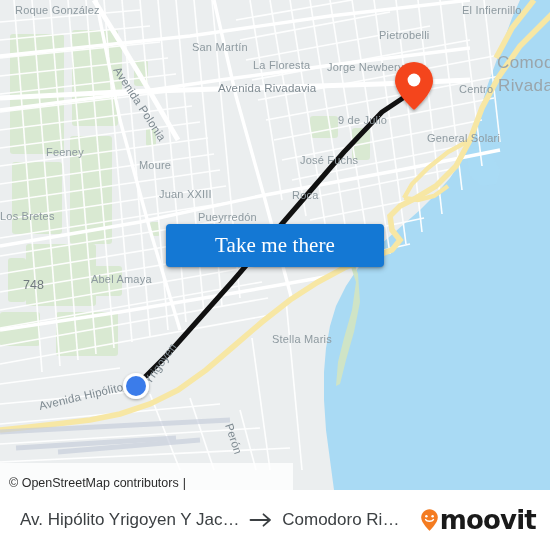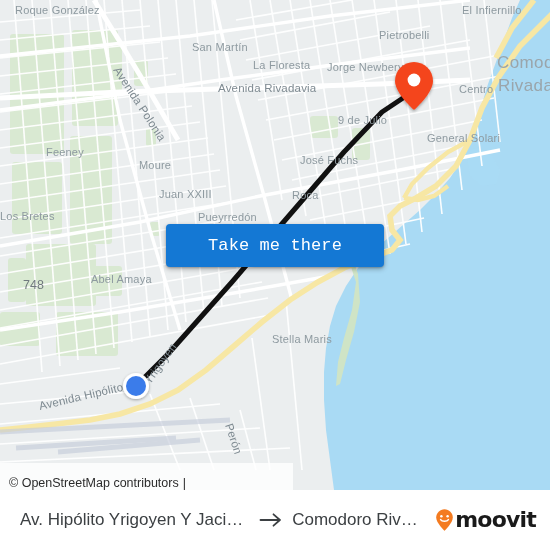--- a/index.html
+++ b/index.html
@@ -59,22 +59,22 @@
   #take-me-there {
     position: absolute;
     left: 166px;
     top: 224px;
     width: 218px;
     height: 43px;
     border: 0;
     border-radius: 4px;
     background: #1478d4;
     color: #ffffff;
-    font-family: Liberation Mono, monospace;
-    font-size: 17px;
+    font-family: Liberation Serif, serif;
+    font-size: 21px;
     letter-spacing: 0.1px;
     cursor: pointer;
     box-shadow: 0 2px 5px rgba(0,0,0,0.30), 0 1px 2px rgba(0,0,0,0.18);
     display: flex;
     align-items: center;
     justify-content: center;
     padding: 0;
   }
 
   
@@ -134,21 +134,21 @@
     display: block;
   }
   #moovit-logo {
     display: flex;
     align-items: center;
     flex: 0 0 auto;
     margin-left: 12px;
   }
   #moovit-wordmark {
     font-family: "DejaVu Sans", sans-serif;
-    font-size: 22px;
+    font-size: 26px;
     font-weight: bold;
     color: #1a1a1a;
     letter-spacing: -0.8px;
     line-height: 1;
     margin-left: 1px;
   }
 </style>
 </head>
 <body>
 

